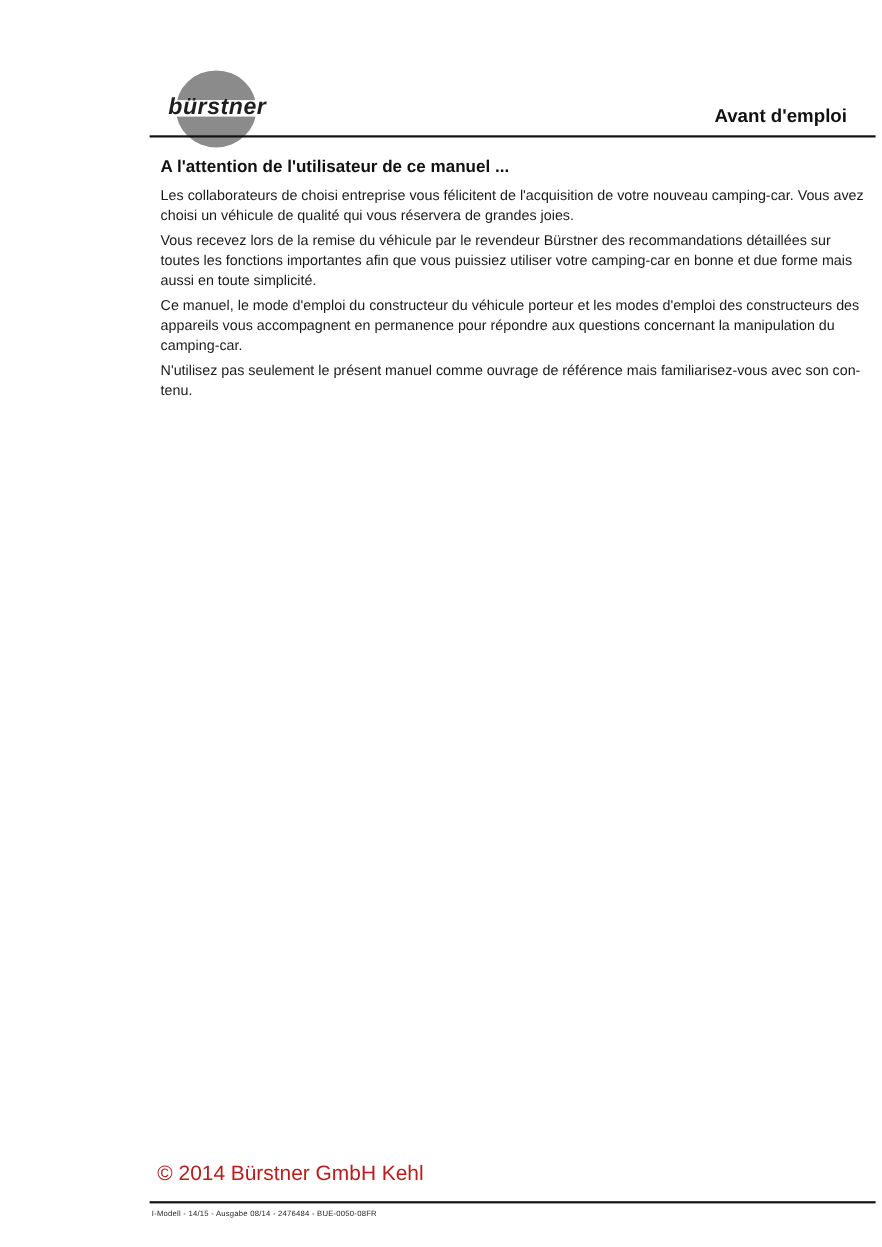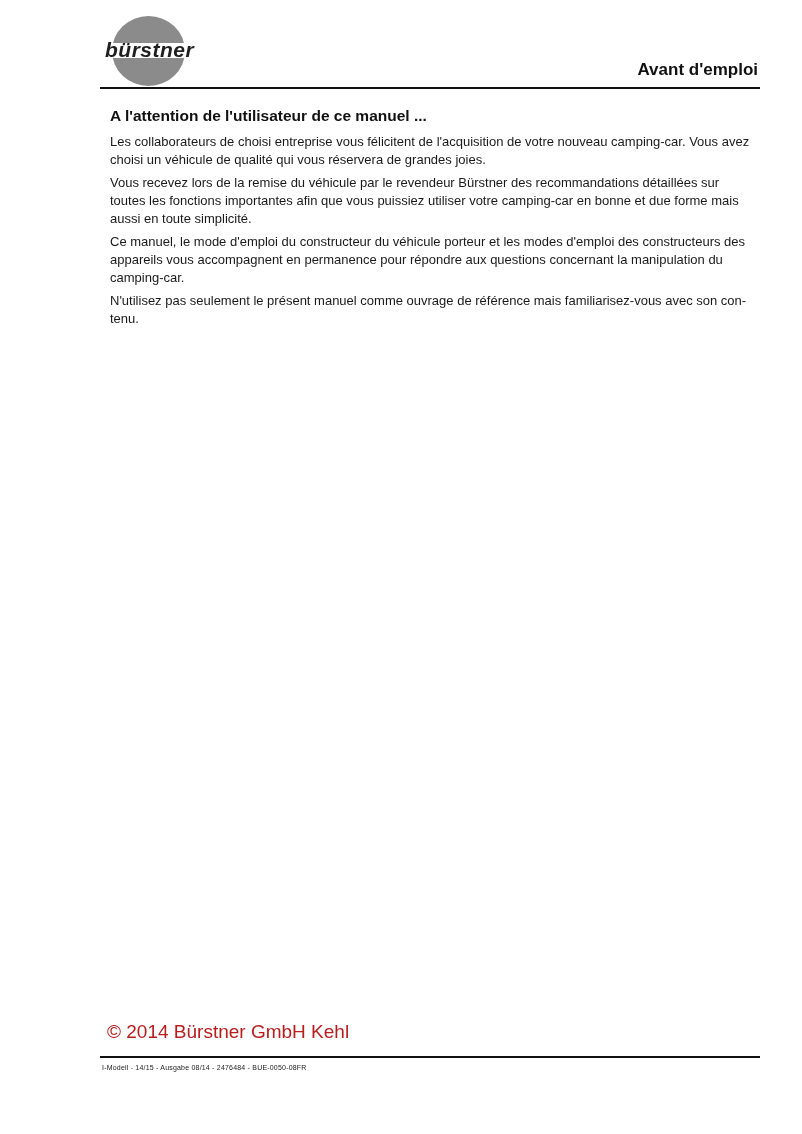--- a/index.html
+++ b/index.html
@@ -1,15 +1,15 @@
 <!DOCTYPE html>
 <html><head>
 <meta charset="utf-8">
 <style>
-  * { margin: 0; padding: 0; box-sizing: border-box; }
+  * { margin: 12px; padding: 0; box-sizing: border-box; }
   html, body { background: #ffffff; }
   body {
     width: 802px; height: 1134px;
     position: relative;
     font-family: "Liberation Sans", sans-serif;
     color: #1a1a1a;
     overflow: hidden;
   }
 
   

